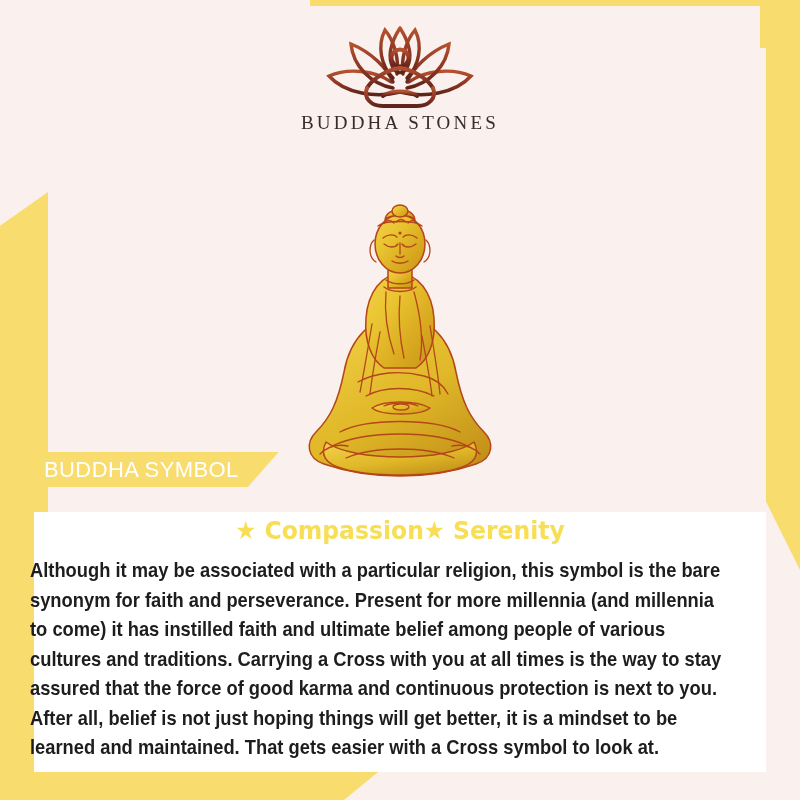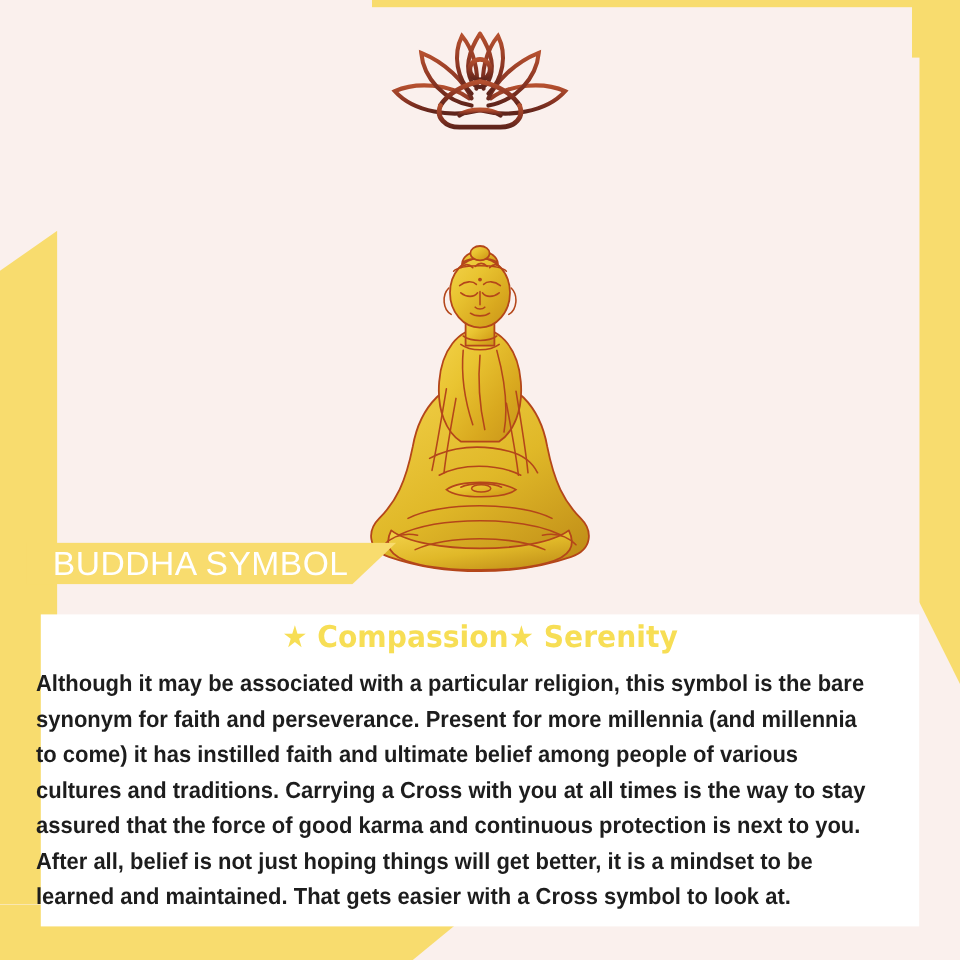--- a/index.html
+++ b/index.html
@@ -135,21 +135,21 @@
     top: 452px;
     height: 35px;
     padding: 0 40px 0 22px;
     background: #f8dc6e;
     clip-path: polygon(0 0, 100% 0, 88% 100%, 0 100%);
     display: flex;
     align-items: center;
   }
   .ribbon-text {
     color: #ffffff;
-    font-size: 28px;
+    font-size: 22px;
     letter-spacing: 0.4px;
     white-space: nowrap;
   }
 
   
   .headline {
     position: absolute;
     left: 0;
     top: 516px;
     width: 800px;
@@ -220,20 +220,21 @@
 
         <circle cx="95" cy="40" r="8.5"></circle>
 
         <path d="M95 50 C 82 52, 68 60, 62 70"></path>
         <path d="M95 50 C 108 52, 122 60, 128 70"></path>
 
         <path d="M62 70 C 58 80, 66 88, 78 88 L 112 88 C 124 88, 132 80, 128 70"></path>
         <path d="M78 78 C 86 72, 104 72, 112 78"></path>
       </g>
     </svg>
+    <div class="logo-text">BUDDHA STONES</div>
   </div>
 
 
   <div class="buddha-wrap">
     <svg width="240" height="300" viewBox="0 0 240 300">
       <defs>
         <linearGradient id="gold" x1="0" y1="0" x2="1" y2="1">
           <stop offset="0%" stop-color="#f3d24a"></stop>
           <stop offset="35%" stop-color="#e9c431"></stop>
           <stop offset="70%" stop-color="#d9a91f"></stop>

